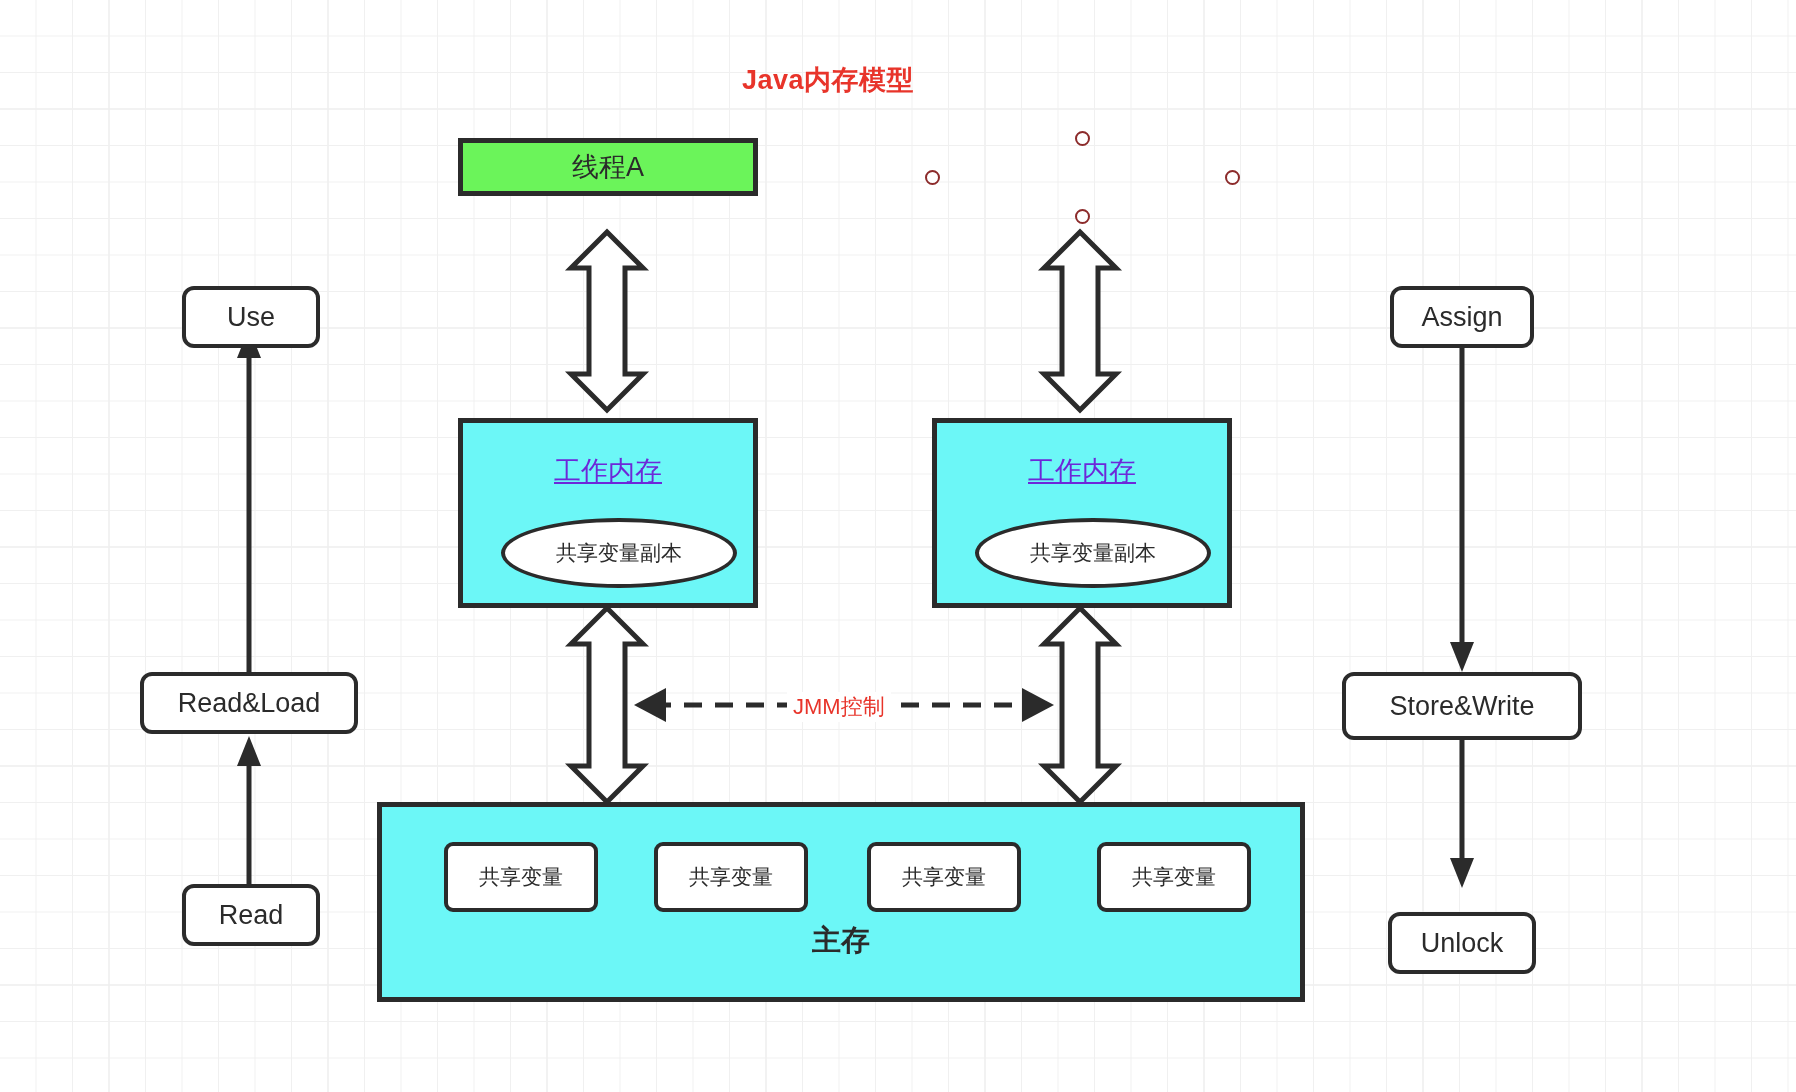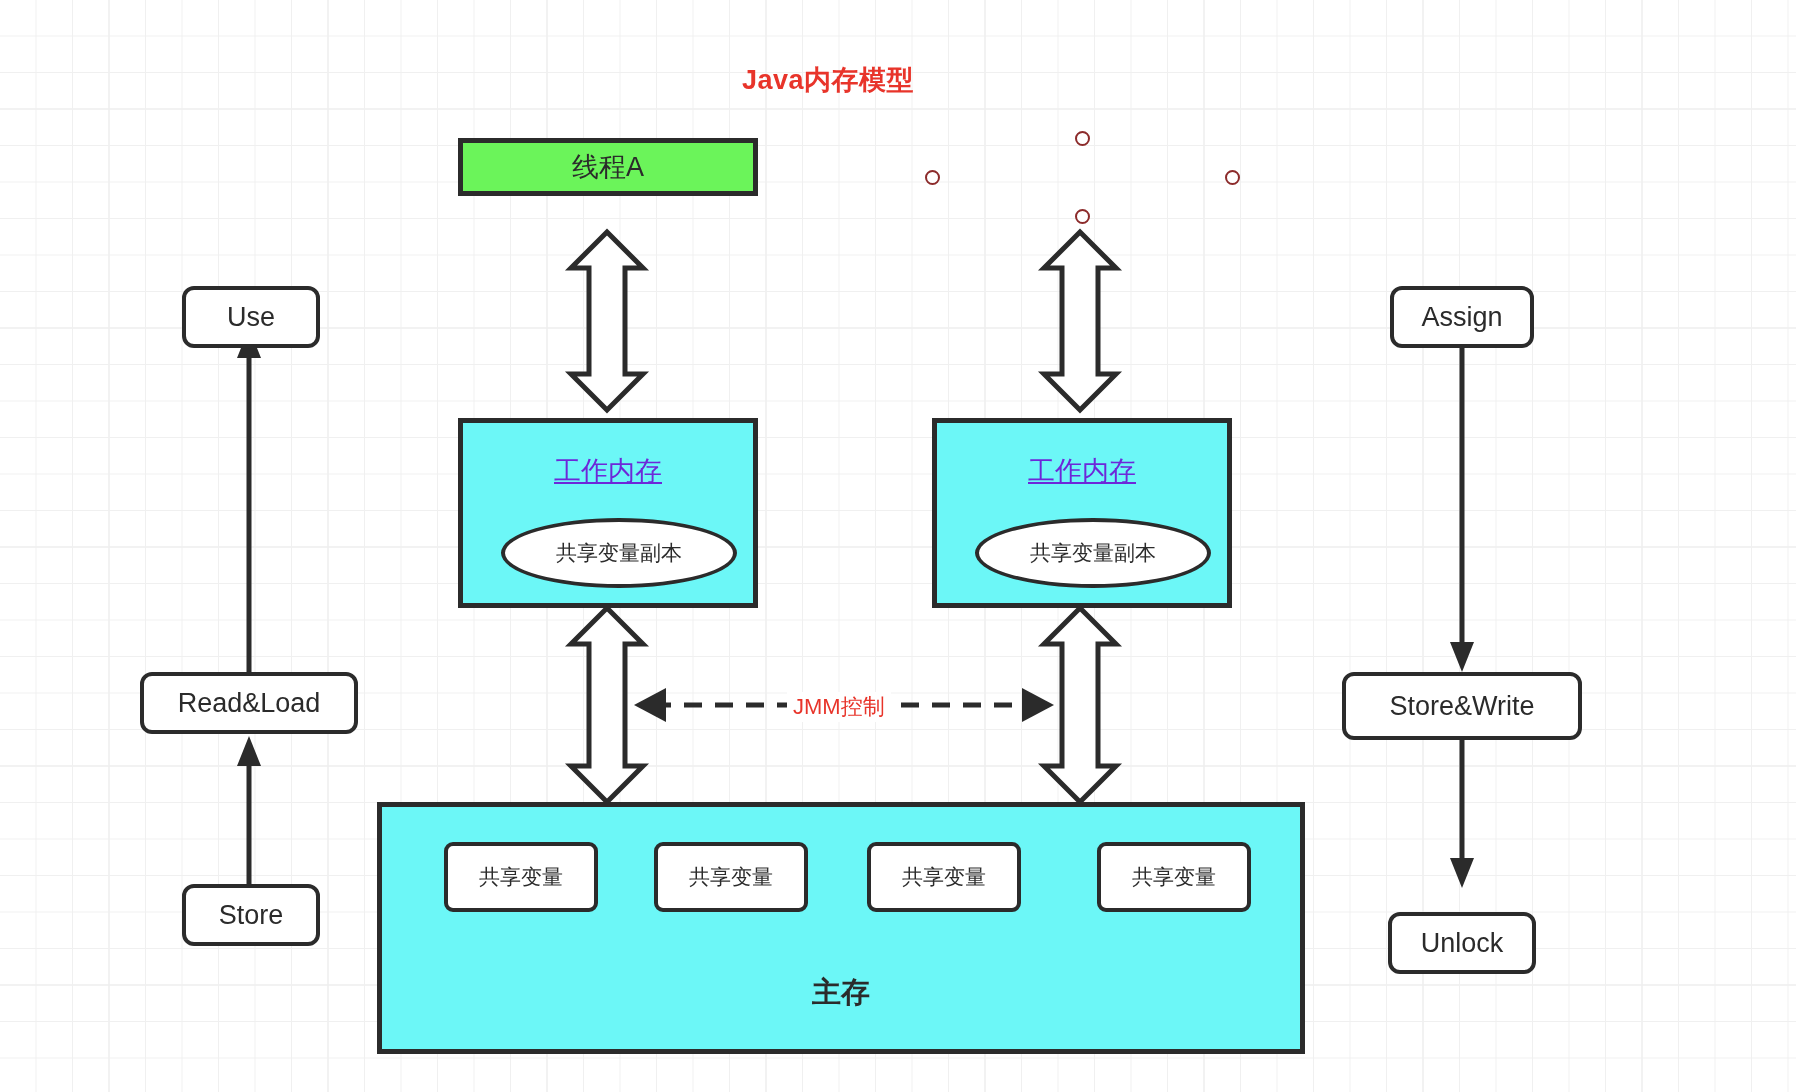--- a/index.html
+++ b/index.html
@@ -182,38 +182,38 @@
     <div class="ellipse">共享变量副本</div>
   </div>
 
   <div class="node wm-box" style="left:932px; top:418px; width:300px; height:190px;">
     <div class="wm-label">工作内存</div>
     <div class="ellipse">共享变量副本</div>
   </div>
 
   <div class="jmm-label" style="left:787px; top:692px;">JMM控制</div>
 
-  <div class="node main-mem" style="left:377px; top:802px; width:928px; height:252px;">
+  <div class="node main-mem" style="left:377px; top:802px; width:928px; height:200px;">
     <div class="var-box" style="left:62px;">共享变量</div>
     <div class="var-box" style="left:272px;">共享变量</div>
     <div class="var-box" style="left:485px;">共享变量</div>
     <div class="var-box" style="left:715px;">共享变量</div>
     <div class="main-mem-label">主存</div>
   </div>
 
   <div class="node op-box" style="left:182px; top:286px; width:138px; height:62px;">
     <span>Use</span>
   </div>
 
   <div class="node op-box" style="left:140px; top:672px; width:218px; height:62px;">
     <span>Read&amp;Load</span>
   </div>
 
   <div class="node op-box" style="left:182px; top:884px; width:138px; height:62px;">
-    <span>Store</span>
+    <span>Read</span>
   </div>
 
   <div class="node op-box" style="left:1390px; top:286px; width:144px; height:62px;">
     <span>Assign</span>
   </div>
 
   <div class="node op-box" style="left:1342px; top:672px; width:240px; height:68px;">
     <span>Store&amp;Write</span>
   </div>
 

